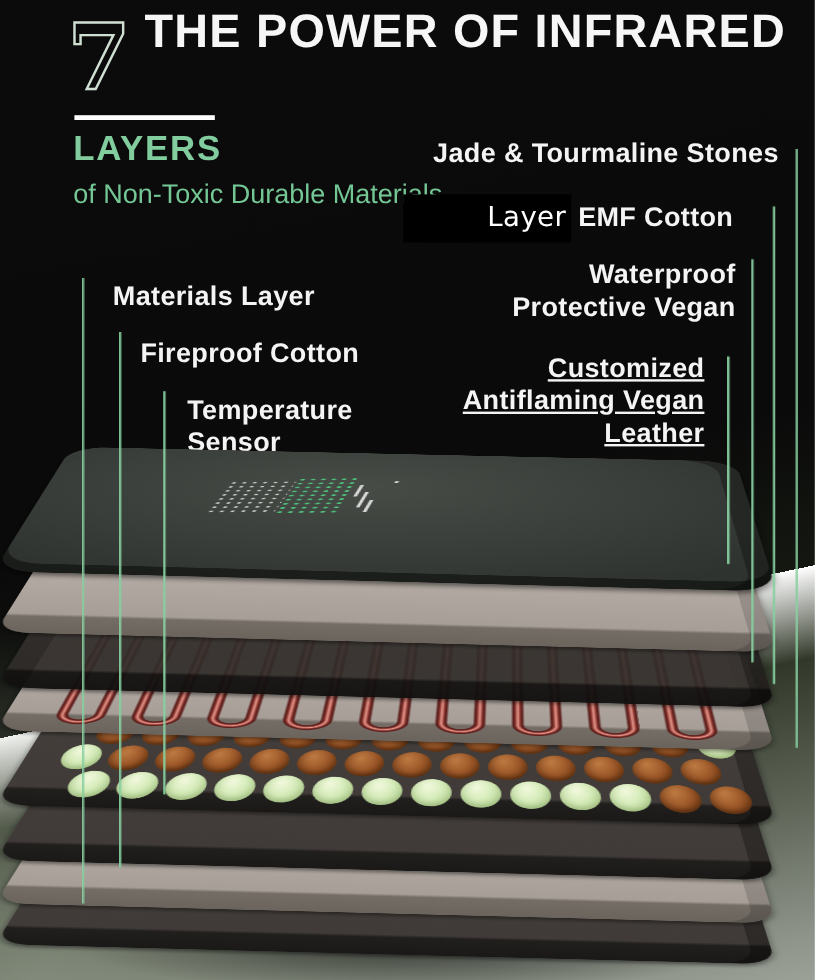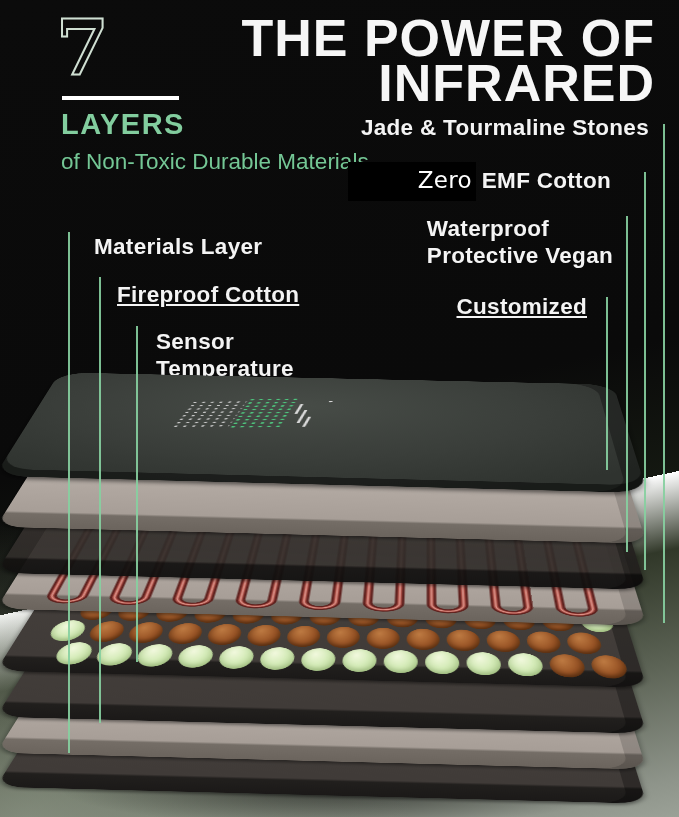--- a/index.html
+++ b/index.html
@@ -13,34 +13,34 @@
   .abs{position:absolute;}
   
   .big7{
     left:56px;top:10px;font-size:76px;font-weight:700;line-height:1;
     font-family:"DejaVu Serif","Liberation Serif",serif;
     color:transparent;-webkit-text-stroke:2px #cfdfd2;letter-spacing:2px;
   }
   .rule{left:62px;top:96px;width:117px;height:4px;background:#ffffff;}
   .layers-word{left:61px;top:108px;font-size:29px;font-weight:700;letter-spacing:1.5px;color:#82cd9e;}
   .layers-sub{left:61px;top:147px;font-size:22.5px;font-weight:400;line-height:29px;color:#74c795;}
-  .title{right:24px;top:16px;text-align:right;color:#f6f6f6;font-weight:700;
-         font-size:52px;line-height:45px;letter-spacing:1px;}
+  .title{right:24px;top:4px;text-align:right;color:#f6f6f6;font-weight:700;
+         font-size:39px;line-height:45px;letter-spacing:1px;}
   
   .cl{color:#f4f4f4;font-weight:700;font-size:22.5px;line-height:27px;letter-spacing:.3px;}
   .cl .cl-line{display:block;}
-  .cl-right{}
+  .cl-right{text-align:right;}
   .lbl-jade{right:30px;top:114px;}
   .lbl-emf{right:68px;top:162px;white-space:nowrap;}
   .zero-patch{display:inline-block;background:#000000;padding:5px 4px 7px 70px;margin-right:6px;}
   .zero-word{font-family:"DejaVu Sans",sans-serif;font-weight:400;font-size:23px;color:#ffffff;}
   .lbl-overheat{right:66px;top:215px;}
   .lbl-leather{right:92px;top:293px;text-decoration:underline;}
   .lbl-water{left:94px;top:233px;}
-  .lbl-fire{left:117px;top:281px;text-decoration:underline;}
+  .lbl-fire{left:117px;top:281px;}
   .lbl-temp{left:156px;top:328px;}
   
   .lead{width:2px;background:#87cf9f;opacity:.92;z-index:30;}
   
   .plate{
     position:absolute;left:26px;width:600px;height:260px;border-radius:26px;
     transform:perspective(1500px) rotateX(67deg) rotateZ(3.5deg);
     overflow:hidden;
   }
   .plate.dark{
@@ -86,38 +86,40 @@
 </div>
 <div class="abs title">
   <span class="cl-line">THE POWER OF</span>
   <span class="cl-line">INFRARED</span>
 </div>
 
 <div class="abs cl cl-right lbl-jade">
   <span class="cl-line">Jade &amp; Tourmaline Stones</span>
 </div>
 <div class="abs cl lbl-emf">
-  <span class="zero-patch"><span class="zero-word">Zero</span></span><span>EMF Cotton</span>
+  <span class="zero-patch"><span class="zero-word">Layer</span></span><span>EMF Cotton</span>
 </div>
 <div class="abs cl cl-right lbl-overheat">
   <span class="cl-line">Waterproof</span>
   <span class="cl-line">Protective Vegan</span>
 </div>
 <div class="abs cl cl-right lbl-leather">
   <span class="cl-line">Customized</span>
+  <span class="cl-line">Antiflaming Vegan</span>
+  <span class="cl-line">Leather</span>
 </div>
 <div class="abs cl lbl-water">
   <span class="cl-line">Materials Layer</span>
 </div>
 <div class="abs cl lbl-fire">
   <span class="cl-line">Fireproof Cotton</span>
 </div>
 <div class="abs cl lbl-temp">
+  <span class="cl-line">Temperature</span>
   <span class="cl-line">Sensor</span>
-  <span class="cl-line">Temperature</span>
 </div>
 
 <div class="abs lead" style="left:68px;top:232px;height:521px;"></div>
 <div class="abs lead" style="left:99px;top:277px;height:446px;"></div>
 <div class="abs lead" style="left:136px;top:326px;height:336px;"></div>
 <div class="abs lead" style="left:663px;top:124px;height:499px;"></div>
 <div class="abs lead" style="left:644px;top:172px;height:398px;"></div>
 <div class="abs lead" style="left:626px;top:216px;height:336px;"></div>
 <div class="abs lead" style="left:606px;top:297px;height:173px;"></div>
 

